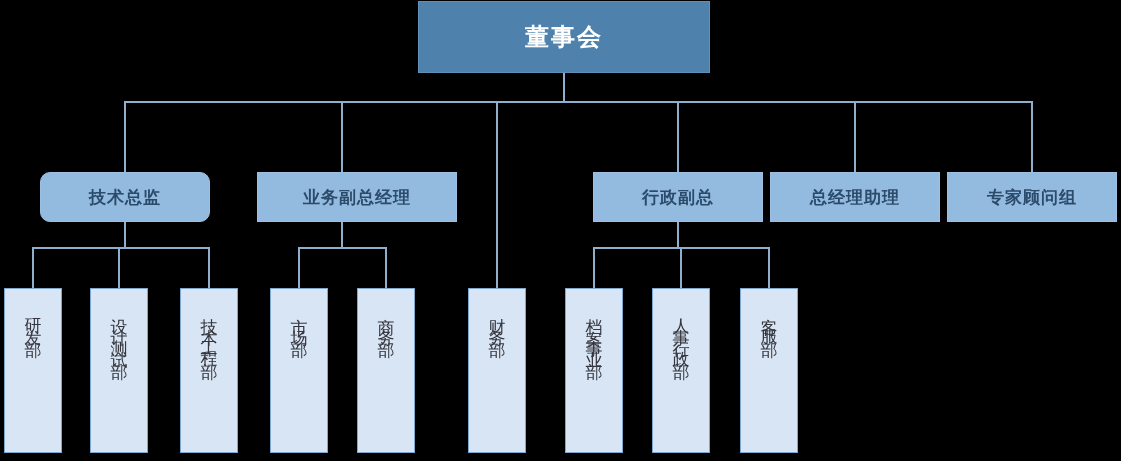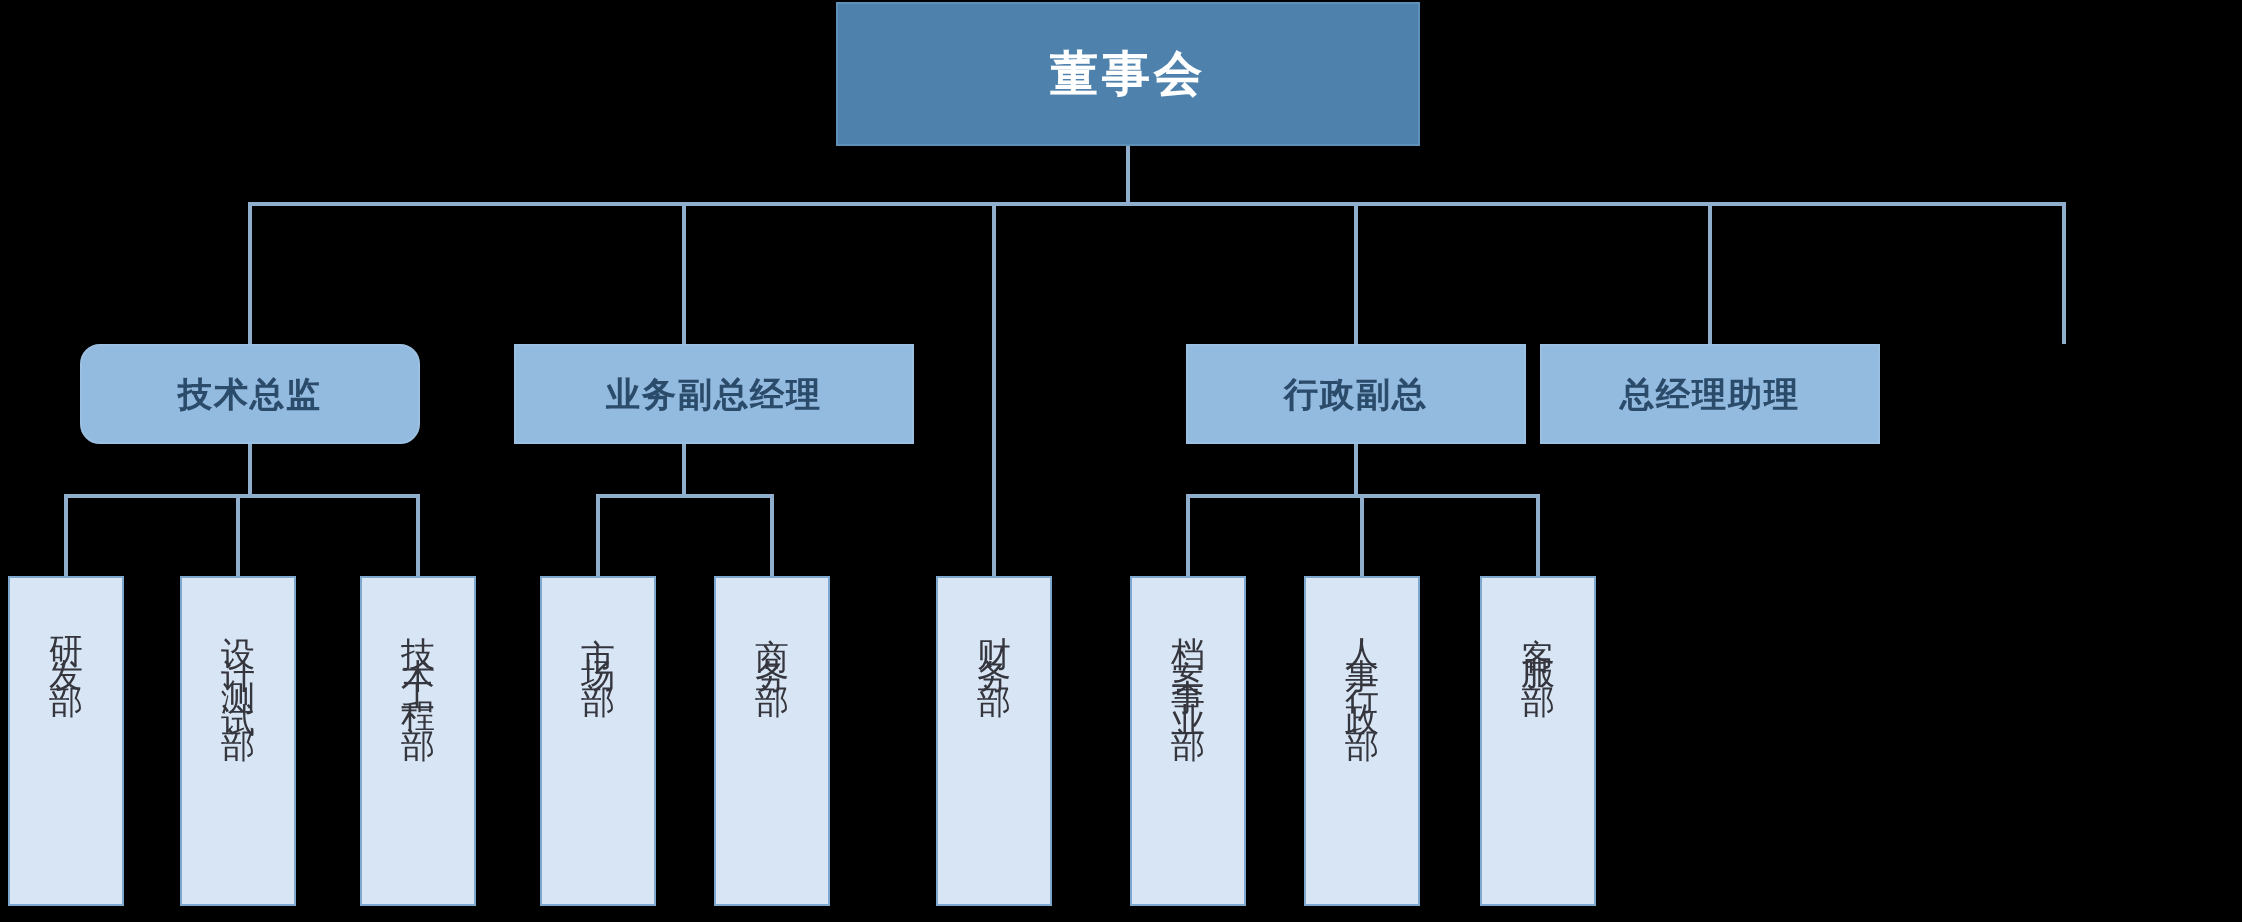--- a/index.html
+++ b/index.html
@@ -98,20 +98,23 @@
   </div>
   <div class="node mgr-node" style="left:257px; width:200px;">
     <span>业务副总经理</span>
   </div>
   <div class="node mgr-node" style="left:593px;">
     <span>行政副总</span>
   </div>
   <div class="node mgr-node" style="left:770px;">
     <span>总经理助理</span>
   </div>
+  <div class="node mgr-node" style="left:947px;">
+    <span>专家顾问组</span>
+  </div>
 
   <div class="node dept-node" style="left:4px;">
     <span class="dept-label">研发部</span>
   </div>
   <div class="node dept-node" style="left:90px;">
     <span class="dept-label">设计测试部</span>
   </div>
   <div class="node dept-node" style="left:180px;">
     <span class="dept-label">技术工程部</span>
   </div>

